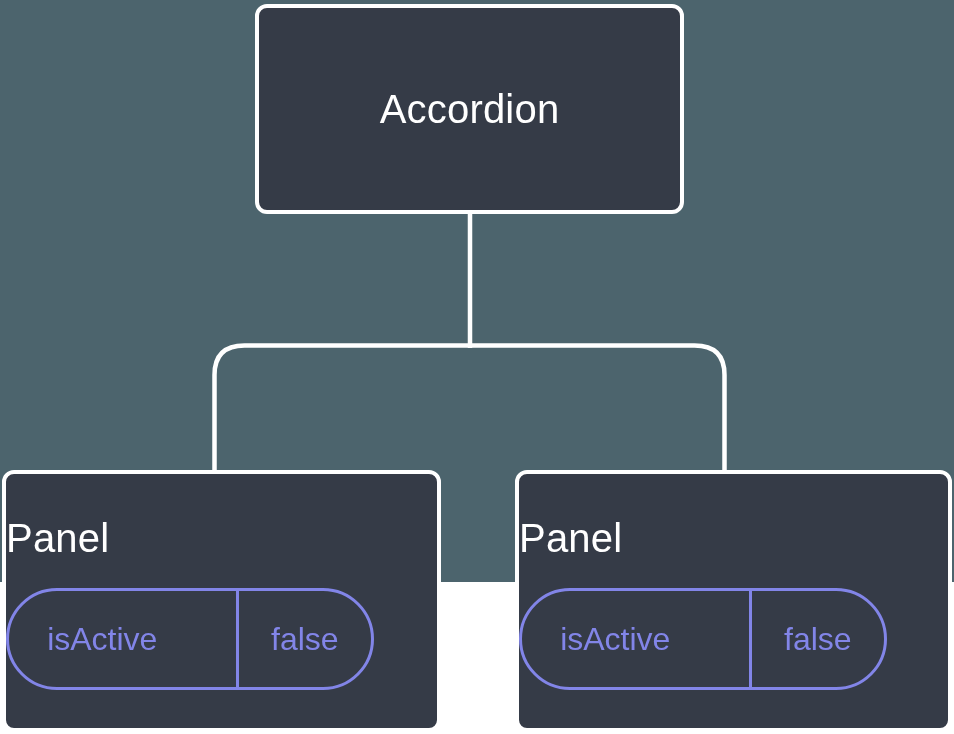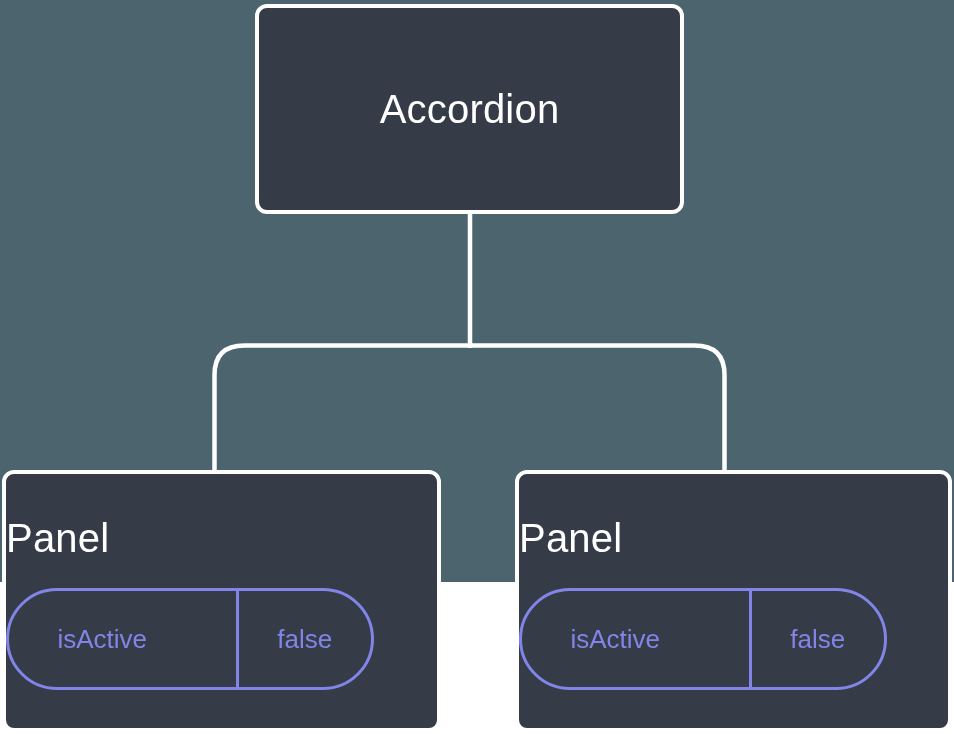--- a/index.html
+++ b/index.html
@@ -69,21 +69,21 @@
     border-radius: 51px;
     display: flex;
     align-items: stretch;
     overflow: hidden;
   }
   .state-cell {
     display: flex;
     align-items: center;
     justify-content: center;
     color: var(--state-accent);
-    font-size: 26px;
+    font-size: 32px;
     line-height: 1;
   }
   .state-key   { width: 58%; }
   .state-value { width: 42%; border-left: 3px solid var(--state-accent); margin-left: 40px; }
 </style>
 </head>
 <body>
 
 <div class="canvas">
 

